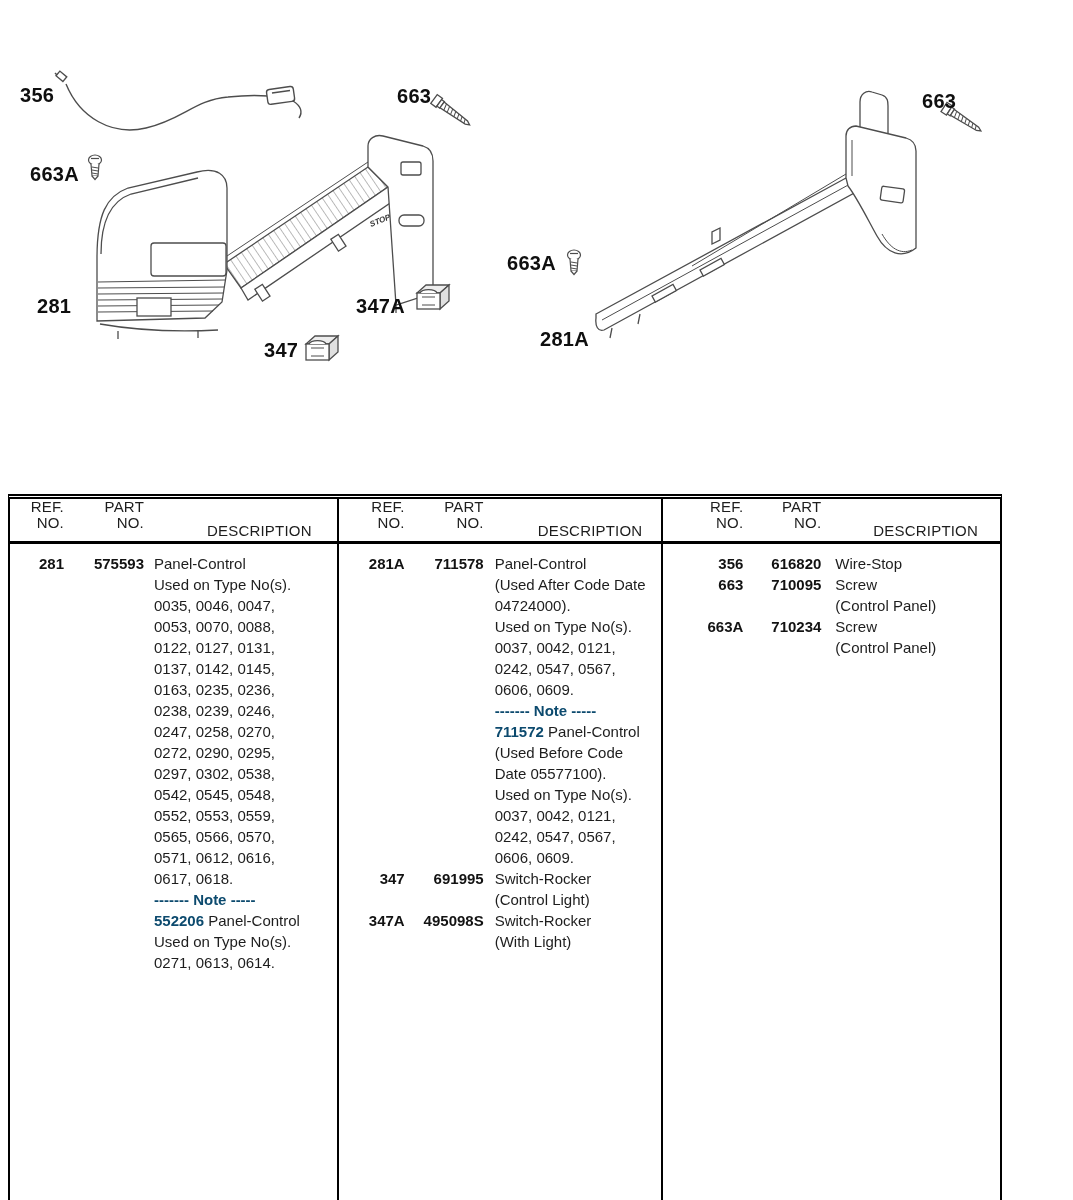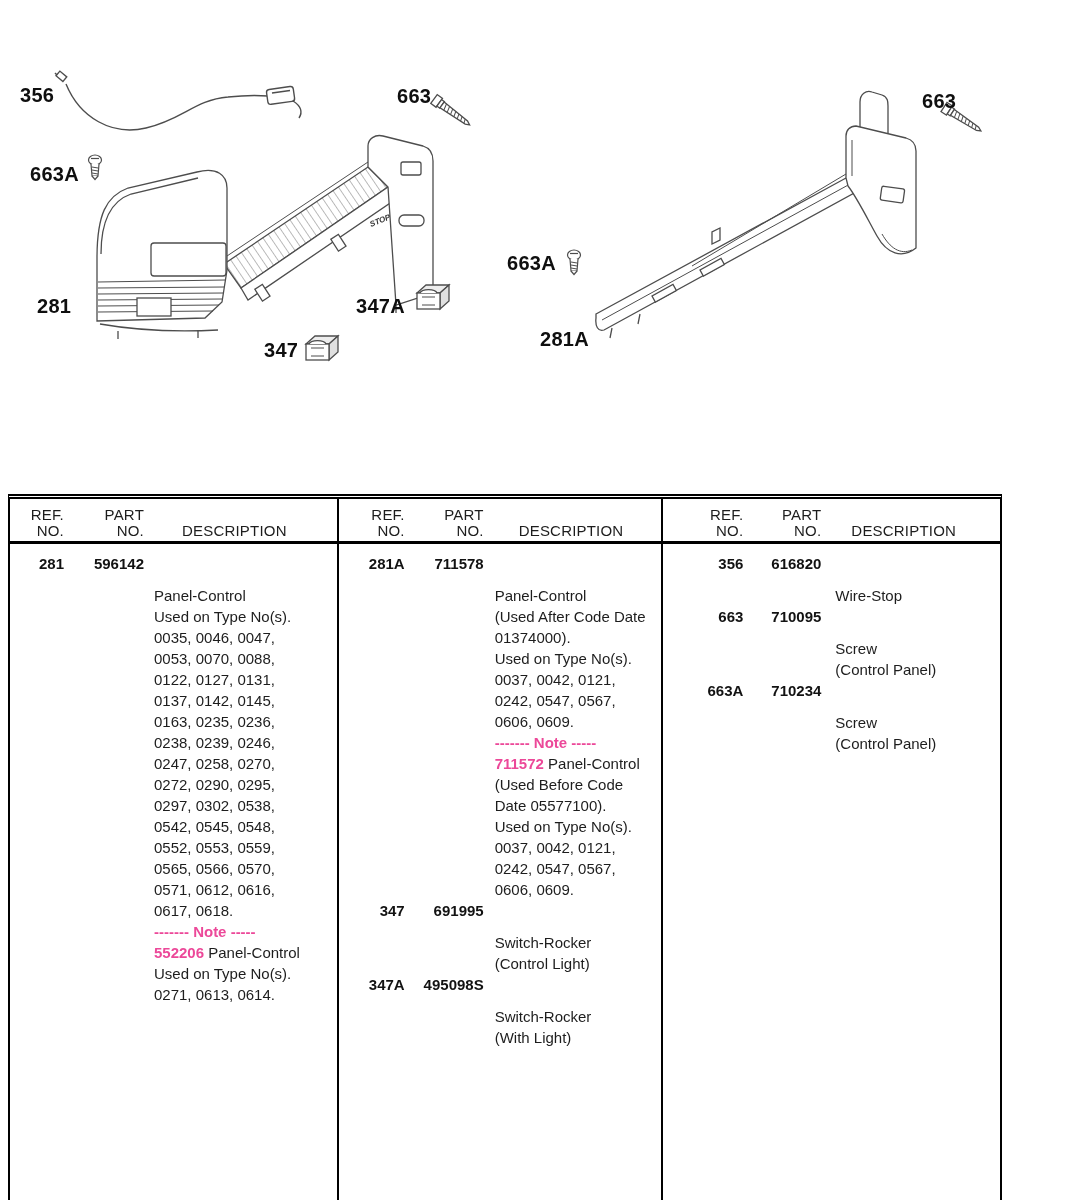--- a/index.html
+++ b/index.html
@@ -40,37 +40,37 @@
   .col3 { width:338px; }
 
   .grid { display:grid; }
   .col1 .grid { grid-template-columns:46px 80px 1fr; padding-left:8px; }
   .col2 .grid { grid-template-columns:58px 79px 1fr; padding-left:8px; }
   .col3 .grid { grid-template-columns:72px 78px 1fr; padding-left:8px; }
 
   .phead {
     height:45px;
     border-bottom:3px solid #000;
-    padding-top:8px;
+    padding-top:0;
     font-size:15px; line-height:16px; letter-spacing:.2px;
   }
   .hcell { text-align:right; }
-  .hdesc { text-align:left; align-self:end; padding-bottom:2px; }
+  .hdesc { text-align:center; align-self:end; padding-bottom:2px; }
   .col1 .hdesc { margin-left:38px; }
   .col2 .hdesc { margin-left:35px; }
   .col3 .hdesc { margin-left:30px; }
 
   .pbody { padding-top:9px; font-size:15px; line-height:21px; }
   .entry { align-items:start; }
   .rcell, .pcell { text-align:right; font-weight:700; color:#121212; }
-  .dcell { white-space:nowrap;margin-top:32px; }
+  .dcell { white-space:nowrap; }
   .col1 .dcell { margin-left:10px; }
   .col2 .dcell { margin-left:11px; }
   .col3 .dcell { margin-left:14px; }
-  .b { font-weight:700; color:#ec4899; }
+  .b { font-weight:700; color:#0c4a6e; }
 </style>
 </head>
 <body>
 
 <div class="page">
 
   <div class="diagram">
     <svg width="1073" height="494" viewBox="0 0 1073 494">
       <defs>
         <pattern id="ribsL" width="6.5" height="6.5" patternUnits="userSpaceOnUse" patternTransform="rotate(-34)">
@@ -197,21 +197,21 @@
         </div>
         <div class="hcell">
           <div>PART</div>
           <div>NO.</div>
         </div>
         <div class="hdesc">DESCRIPTION</div>
       </div>
       <div class="pbody">
         <div class="entry grid">
           <div class="rcell">281</div>
-          <div class="pcell">596142</div>
+          <div class="pcell">575593</div>
           <div class="dcell">
             <div>Panel-Control</div>
             <div>
                 <div>Used on Type No(s).</div>
                 <div>0035, 0046, 0047,</div>
                 <div>0053, 0070, 0088,</div>
                 <div>0122, 0127, 0131,</div>
                 <div>0137, 0142, 0145,</div>
                 <div>0163, 0235, 0236,</div>
                 <div>0238, 0239, 0246,</div>
@@ -251,21 +251,21 @@
         <div class="hdesc">DESCRIPTION</div>
       </div>
       <div class="pbody">
         <div class="entry grid">
           <div class="rcell">281A</div>
           <div class="pcell">711578</div>
           <div class="dcell">
             <div>Panel-Control</div>
             <div>
                 <div>(Used After Code Date</div>
-                <div>01374000).</div>
+                <div>04724000).</div>
                 <div>Used on Type No(s).</div>
                 <div>0037, 0042, 0121,</div>
                 <div>0242, 0547, 0567,</div>
                 <div>0606, 0609.</div>
               </div>
             <div class="b">------- Note -----</div>
             <div>
               <span class="b">711572</span>
               <span>Panel-Control</span>
             </div>

